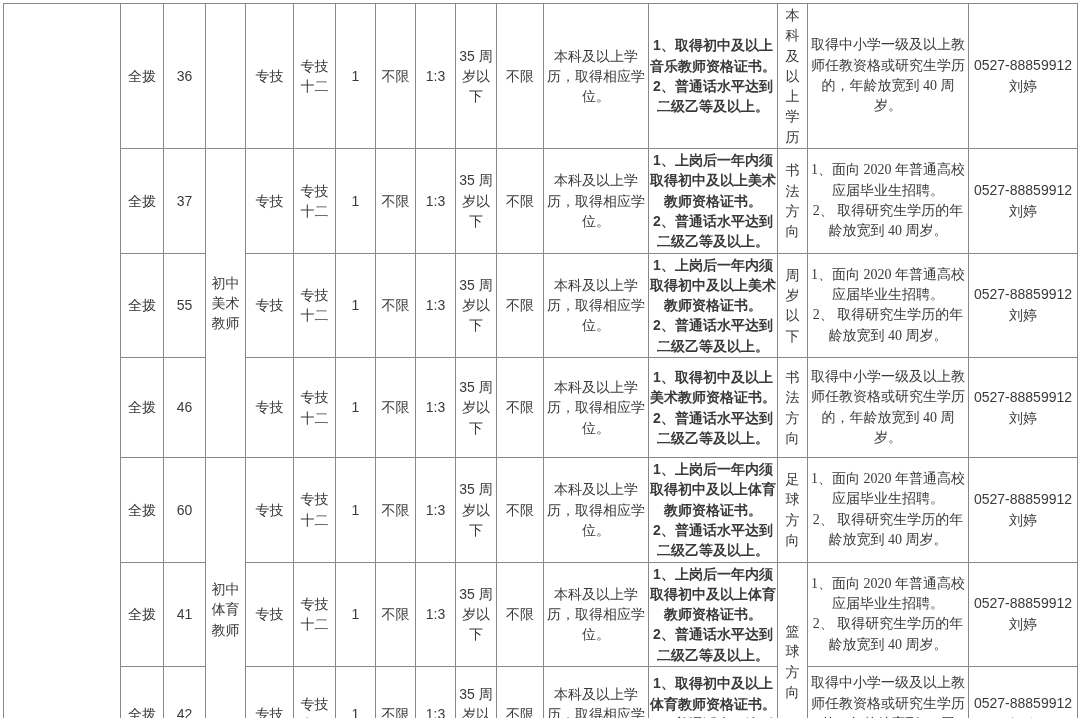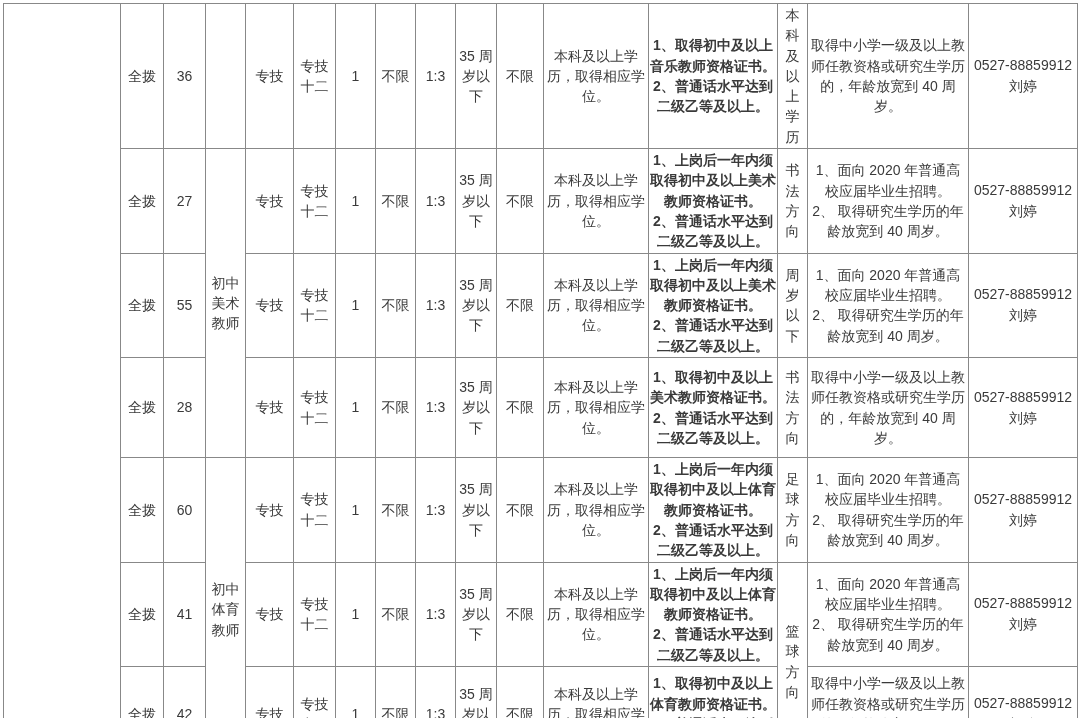--- a/index.html
+++ b/index.html
@@ -7,21 +7,21 @@
   .page{width:1080px;height:718px;overflow:hidden;background:#fff;}
   table.recruit{border-collapse:collapse;table-layout:fixed;margin:3px 0 0 3px;}
   table.recruit td{
     border:1px solid #888888;
     font-size:14px;line-height:1.45;
     text-align:center;vertical-align:middle;
     padding:1px;overflow:hidden;
   }
   td.tl{text-align:left;white-space:pre-line;}
   td.qual{padding:1px 2px;font-weight:bold;}
-  td.notes{padding:1px 5px;}
+  td.notes{padding:1px 5px;font-family:Liberation Serif, serif;}
   td.contact{padding:1px 0;}
   .contact div{line-height:1.5;}
 </style>
 </head>
 <body>
 
 <div class="page">
 <table class="recruit">
 <colgroup>
   <col style="width:117px">
@@ -61,21 +61,21 @@
   <td>本科及以上学历</td>
   <td class="tl notes">取得中小学一级及以上教师任教资格或研究生学历的，年龄放宽到 40 周岁。</td>
   <td class="contact">
     <div>0527-88859912</div>
     <div>刘婷</div>
   </td>
 </tr>
 
 <tr style="height:104px">
   <td>全拨</td>
-  <td>27</td>
+  <td>37</td>
   <td rowspan="3">初中美术教师</td>
   <td>专技</td>
   <td>专技十二</td>
   <td>1</td>
   <td>不限</td>
   <td>1:3</td>
   <td>35 周岁以下</td>
   <td>不限</td>
   <td>本科及以上学历，取得相应学位。</td>
   <td class="tl qual">1、上岗后一年内须取得初中及以上美术教师资格证书。
@@ -106,21 +106,21 @@
   <td class="tl notes">1、面向 2020 年普通高校应届毕业生招聘。
 2、 取得研究生学历的年龄放宽到 40 周岁。</td>
   <td class="contact">
     <div>0527-88859912</div>
     <div>刘婷</div>
   </td>
 </tr>
 
 <tr style="height:100px">
   <td>全拨</td>
-  <td>28</td>
+  <td>46</td>
   <td>专技</td>
   <td>专技十二</td>
   <td>1</td>
   <td>不限</td>
   <td>1:3</td>
   <td>35 周岁以下</td>
   <td>不限</td>
   <td>本科及以上学历，取得相应学位。</td>
   <td class="tl qual">1、取得初中及以上美术教师资格证书。
 2、普通话水平达到二级乙等及以上。</td>

